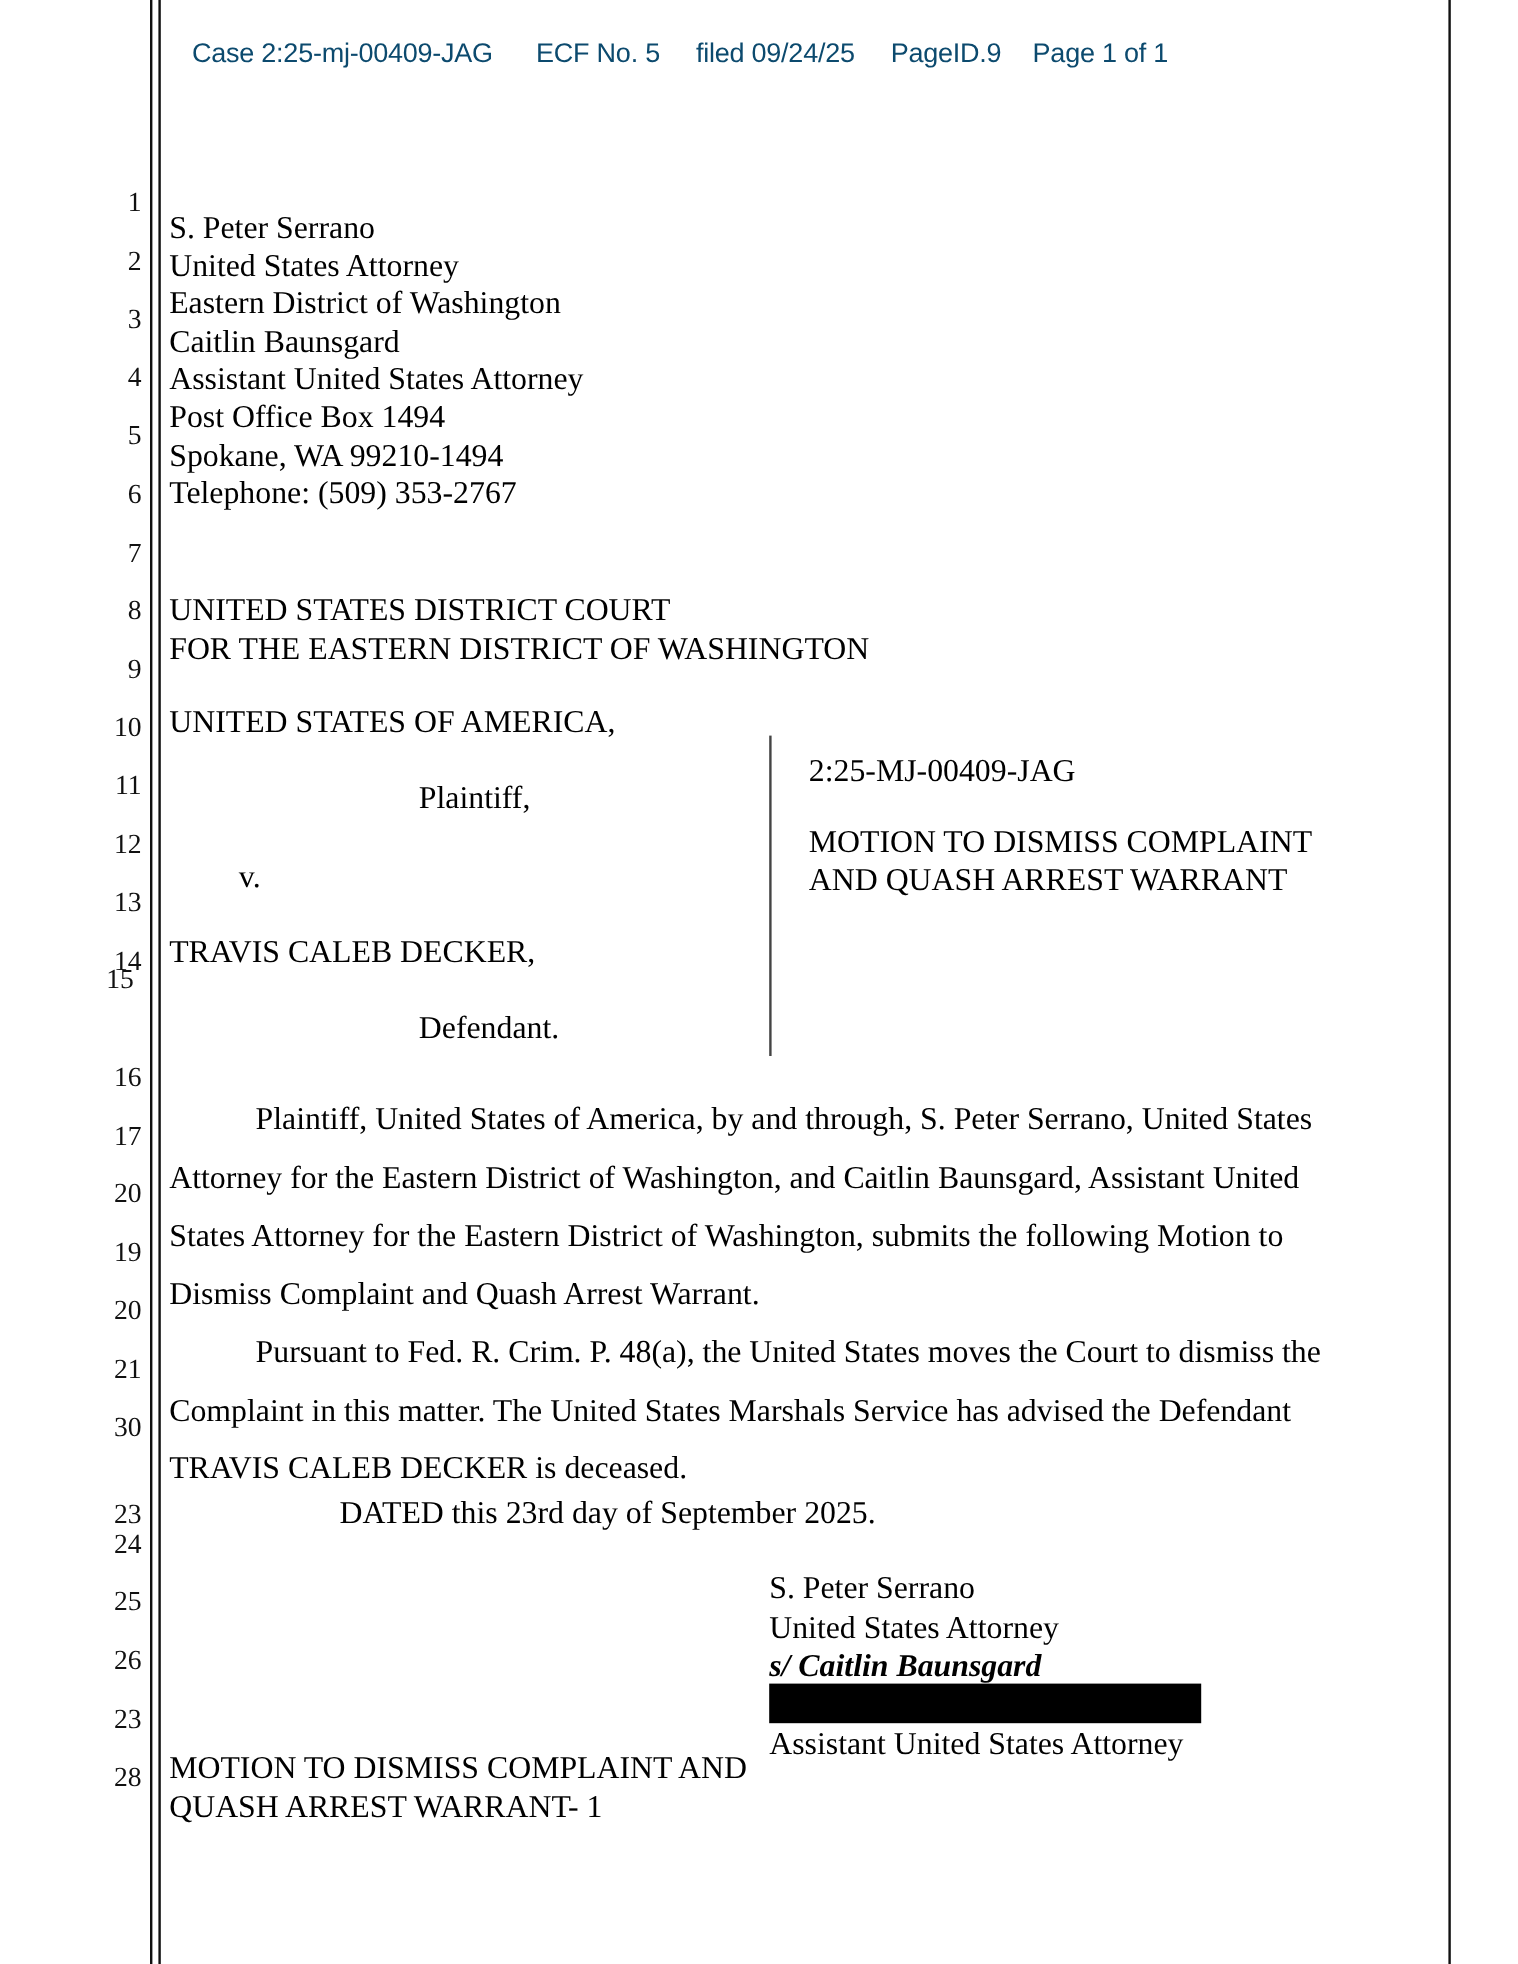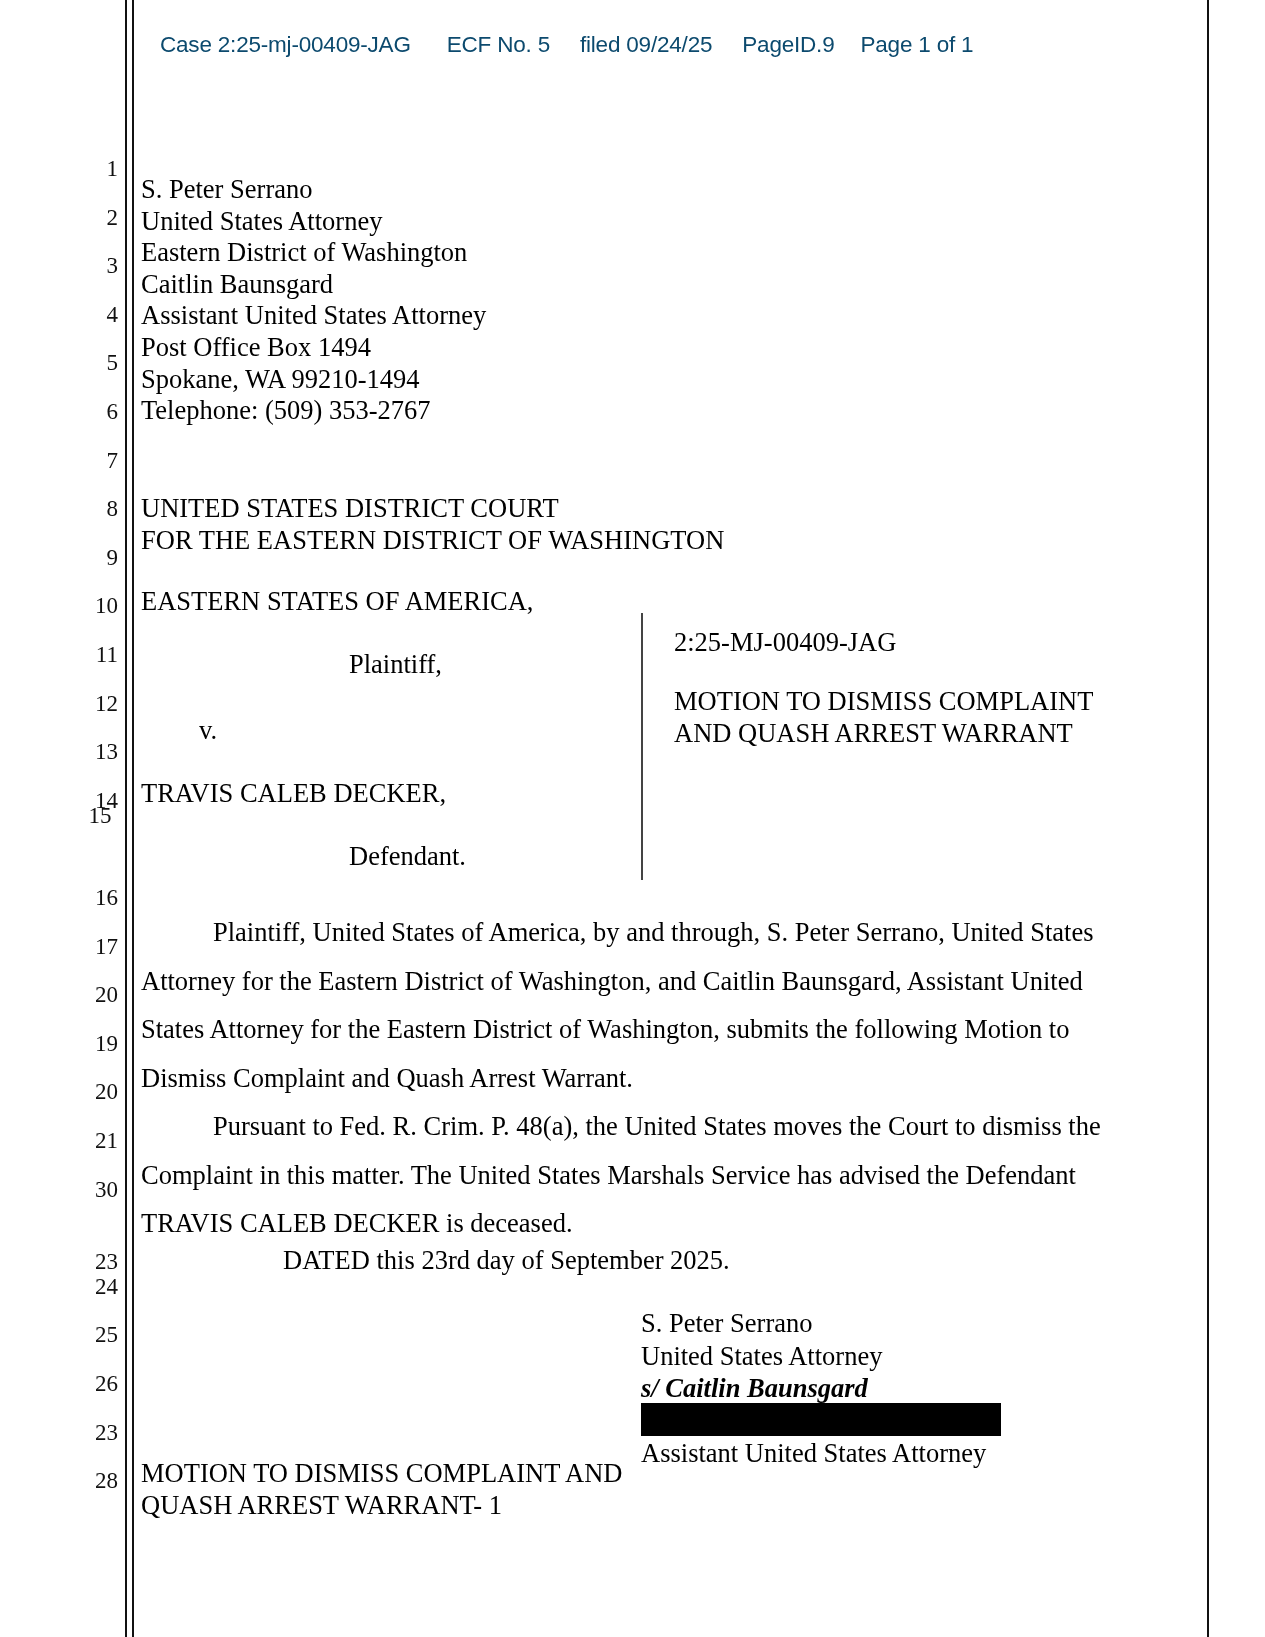--- a/index.html
+++ b/index.html
@@ -274,21 +274,21 @@
         <div>Telephone:  (509) 353-2767</div>
       </div>
 
     <div class="court-title">
       <div>UNITED STATES DISTRICT COURT</div>
       <div>FOR THE EASTERN DISTRICT OF WASHINGTON</div>
     </div>
 
     <div class="caption">
       <div class="caption-divider"></div>
-      <div class="cap-line cap-plaintiff-name">EASTERN STATES OF AMERICA,</div>
+      <div class="cap-line cap-plaintiff-name">UNITED STATES OF AMERICA,</div>
       <div class="cap-line cap-plaintiff-role">Plaintiff,</div>
       <div class="cap-line cap-v">v.</div>
       <div class="cap-line cap-defendant-name">TRAVIS CALEB DECKER,</div>
       <div class="cap-line cap-defendant-role">Defendant.</div>
       <div class="cap-line cap-case-no">2:25-MJ-00409-JAG</div>
       <div class="cap-motion">
         <div>MOTION TO DISMISS COMPLAINT</div>
         <div>AND QUASH ARREST WARRANT</div>
       </div>
     </div>

